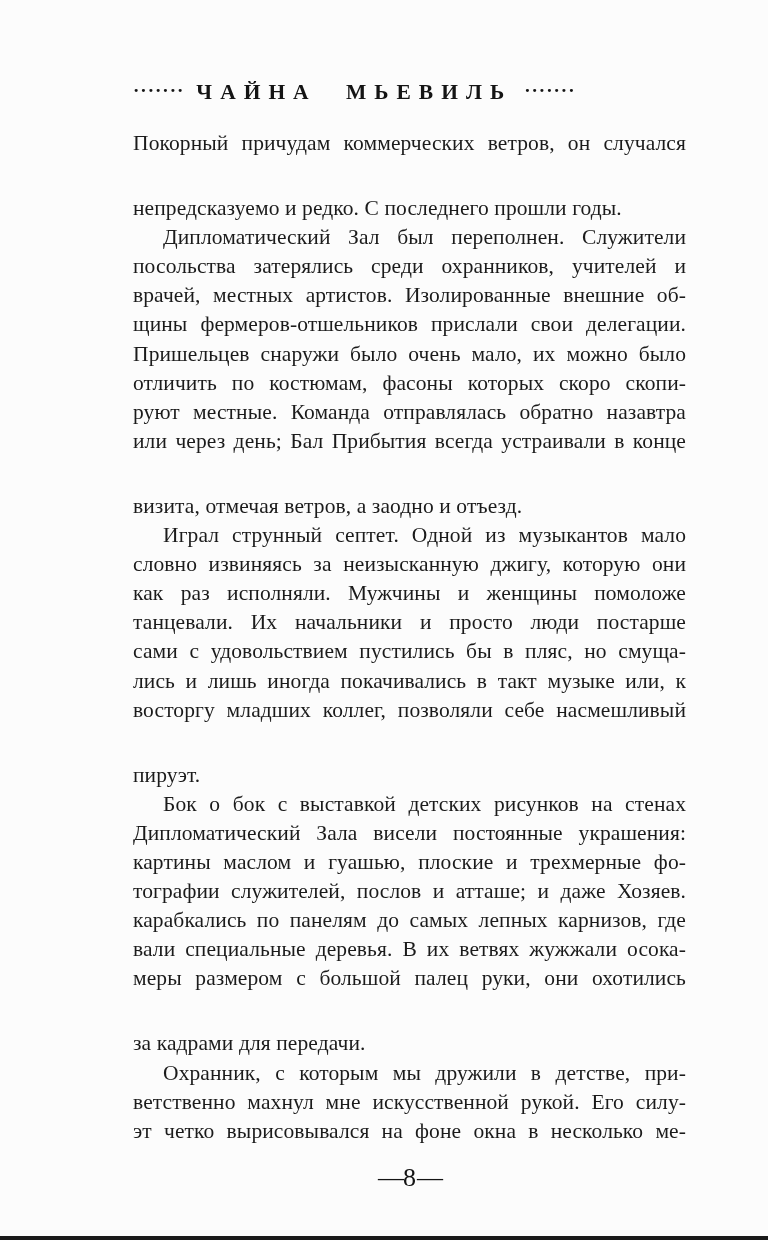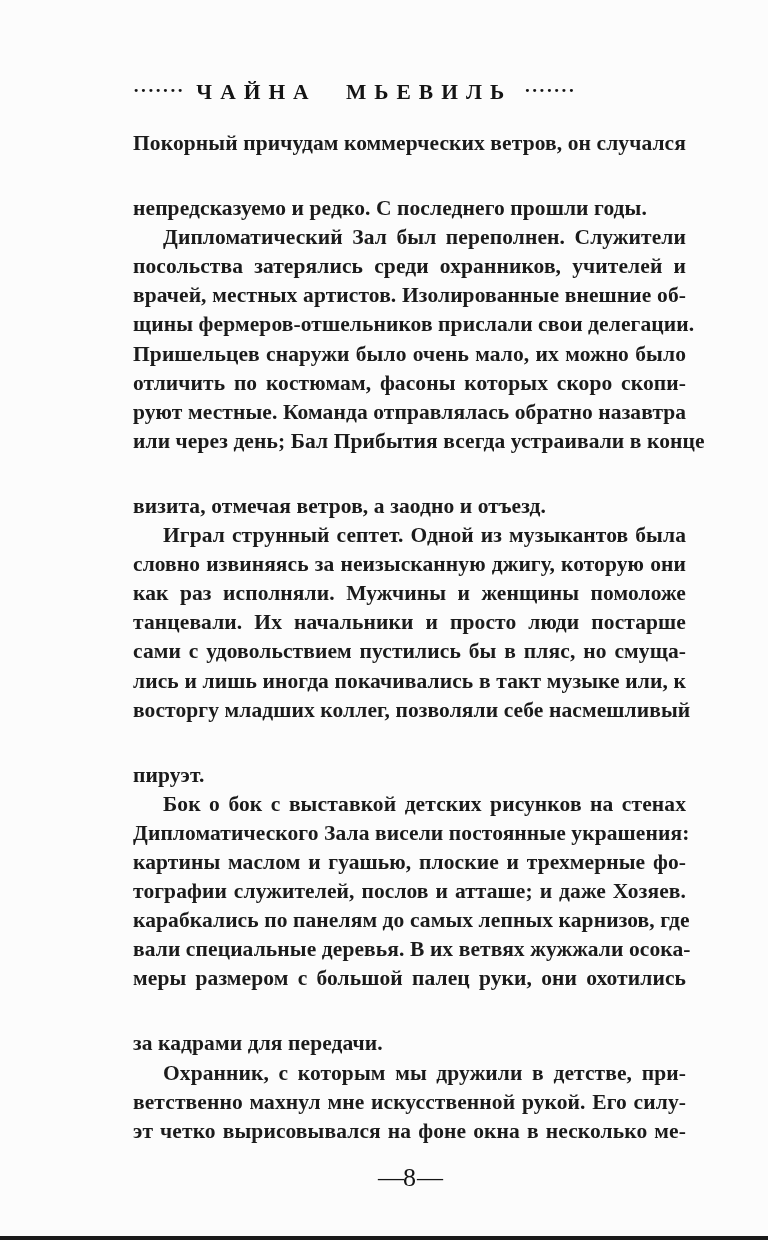--- a/index.html
+++ b/index.html
@@ -46,21 +46,20 @@
   }
   .line {
     font-size: 21.5px;
     line-height: 29.1px;
     height: 29.1px;
     white-space: nowrap;
     text-align: justify;
     text-align-last: justify;
     letter-spacing: 0.1px;
     color: #1b1b1b;
-    font-weight: bold;
   }
   .line.indent { padding-left: 30px; }
   .line.pend {
     text-align: left;
     text-align-last: left;
     margin-top: 36px;
   }
   .page-footer {
     margin-top: 17px;
     margin-left: 133px;
@@ -93,30 +92,30 @@
       <div class="line pend">непредсказуемо и редко. С последнего прошли годы.</div>
       <div class="line indent">Дипломатический Зал был переполнен. Служители</div>
       <div class="line">посольства затерялись среди охранников, учителей и</div>
       <div class="line">врачей, местных артистов. Изолированные внешние об-</div>
       <div class="line">щины фермеров-отшельников прислали свои делегации.</div>
       <div class="line">Пришельцев снаружи было очень мало, их можно было</div>
       <div class="line">отличить по костюмам, фасоны которых скоро скопи-</div>
       <div class="line">руют местные. Команда отправлялась обратно назавтра</div>
       <div class="line">или через день; Бал Прибытия всегда устраивали в конце</div>
       <div class="line pend">визита, отмечая ветров, а заодно и отъезд.</div>
-      <div class="line indent">Играл струнный септет. Одной из музыкантов была</div>
+      <div class="line indent">Играл струнный септет. Одной из музыкантов мало</div>
       <div class="line">словно извиняясь за неизысканную джигу, которую они</div>
       <div class="line">как раз исполняли. Мужчины и женщины помоложе</div>
       <div class="line">танцевали. Их начальники и просто люди постарше</div>
       <div class="line">сами с удовольствием пустились бы в пляс, но смуща-</div>
       <div class="line">лись и лишь иногда покачивались в такт музыке или, к</div>
       <div class="line">восторгу младших коллег, позволяли себе насмешливый</div>
       <div class="line pend">пируэт.</div>
       <div class="line indent">Бок о бок с выставкой детских рисунков на стенах</div>
-      <div class="line">Дипломатического Зала висели постоянные украшения:</div>
+      <div class="line">Дипломатический Зала висели постоянные украшения:</div>
       <div class="line">картины маслом и гуашью, плоские и трехмерные фо-</div>
       <div class="line">тографии служителей, послов и атташе; и даже Хозяев.</div>
       <div class="line">карабкались по панелям до самых лепных карнизов, где</div>
       <div class="line">вали специальные деревья. В их ветвях жужжали осока-</div>
       <div class="line">меры размером с большой палец руки, они охотились</div>
       <div class="line pend">за кадрами для передачи.</div>
       <div class="line indent">Охранник, с которым мы дружили в детстве, при-</div>
       <div class="line">ветственно махнул мне искусственной рукой. Его силу-</div>
       <div class="line">эт четко вырисовывался на фоне окна в несколько ме-</div>
     </div>

